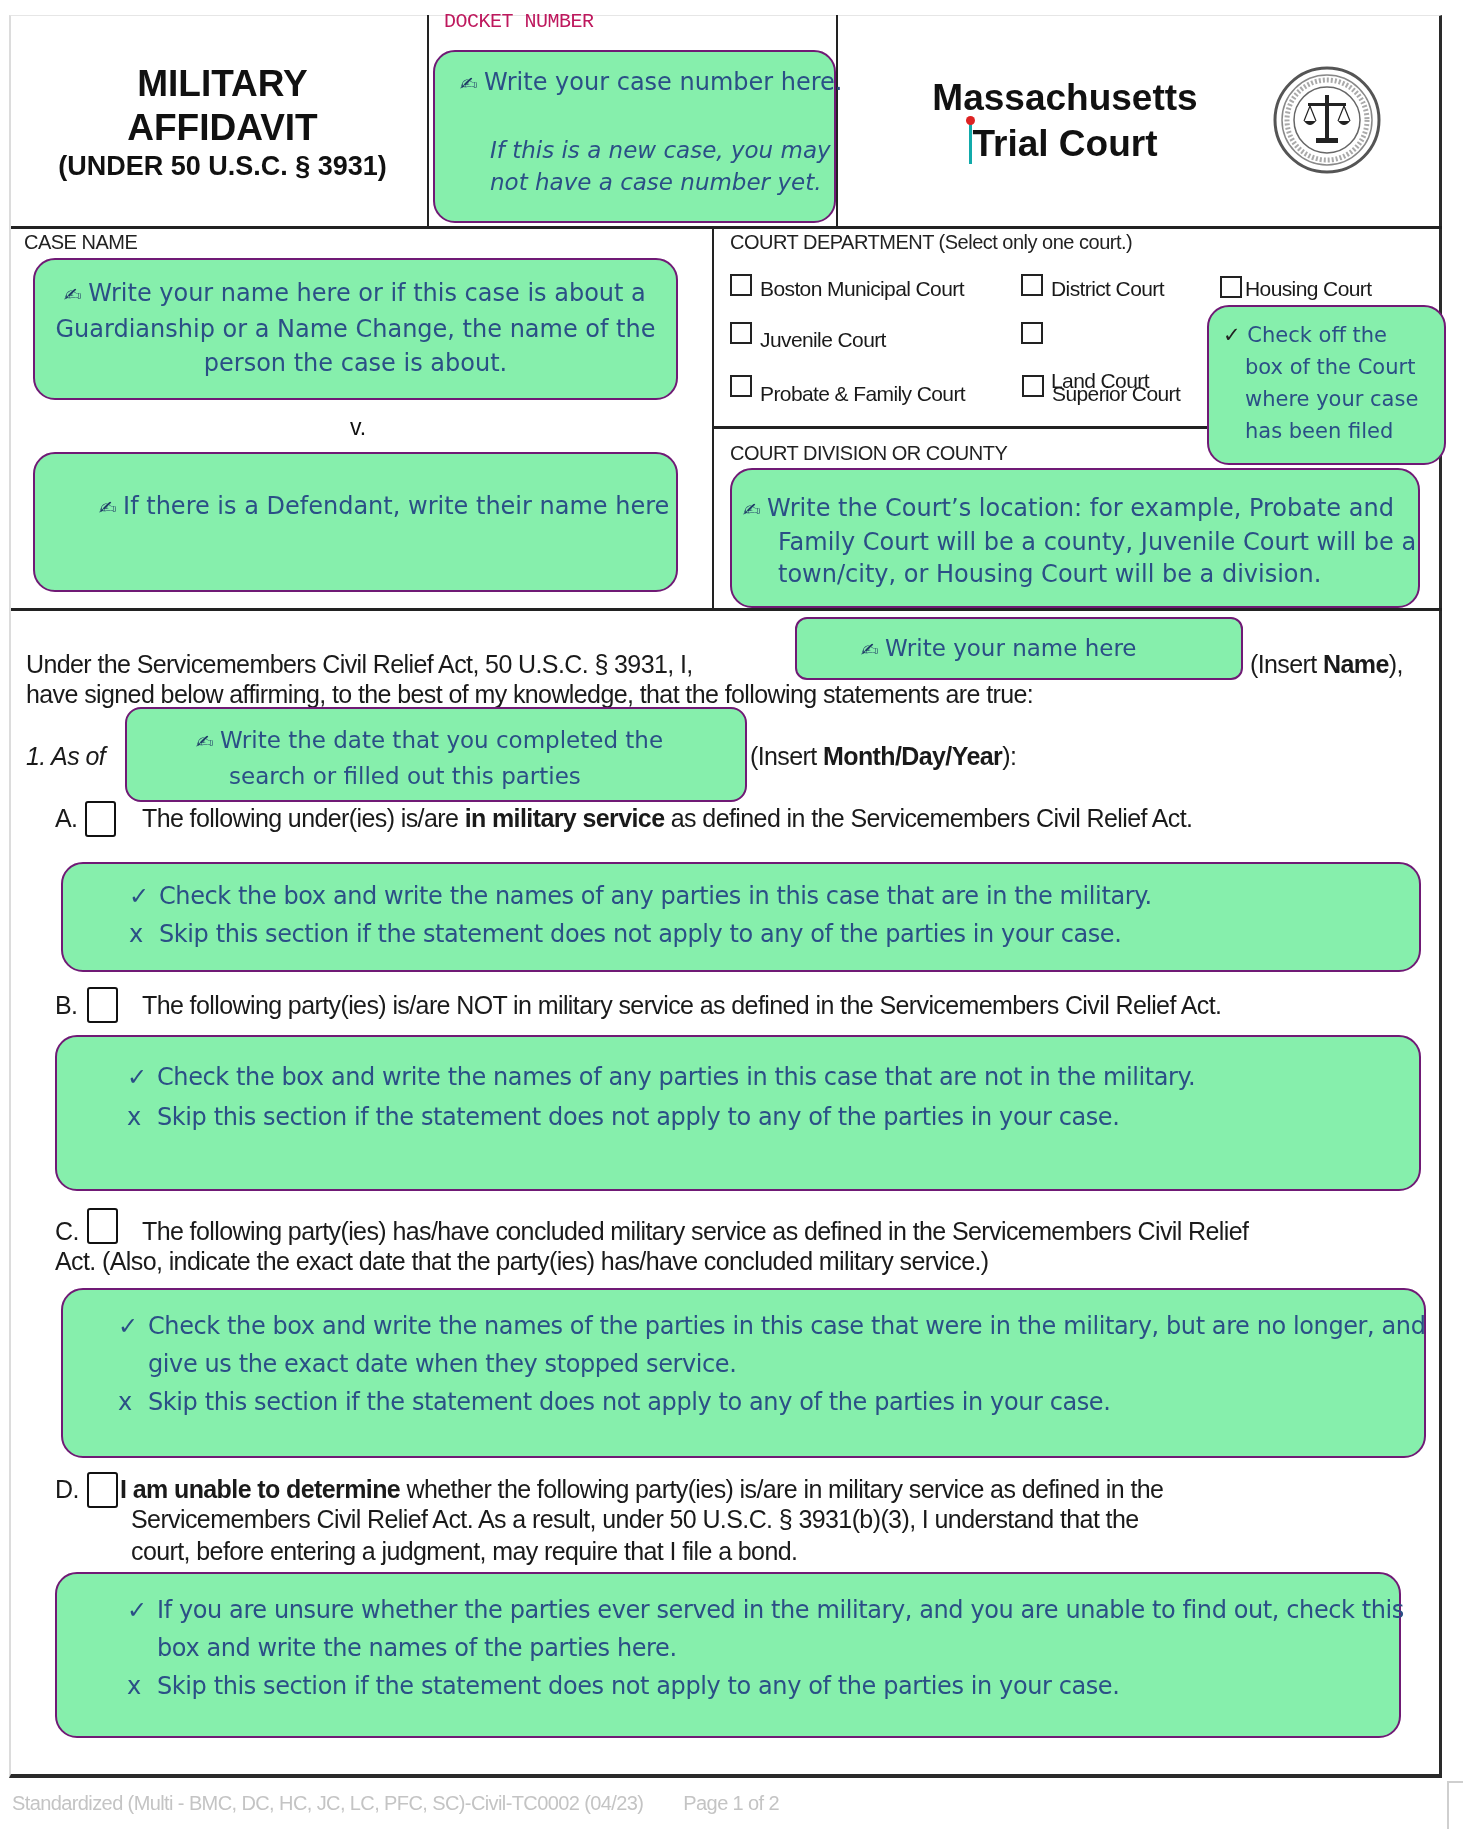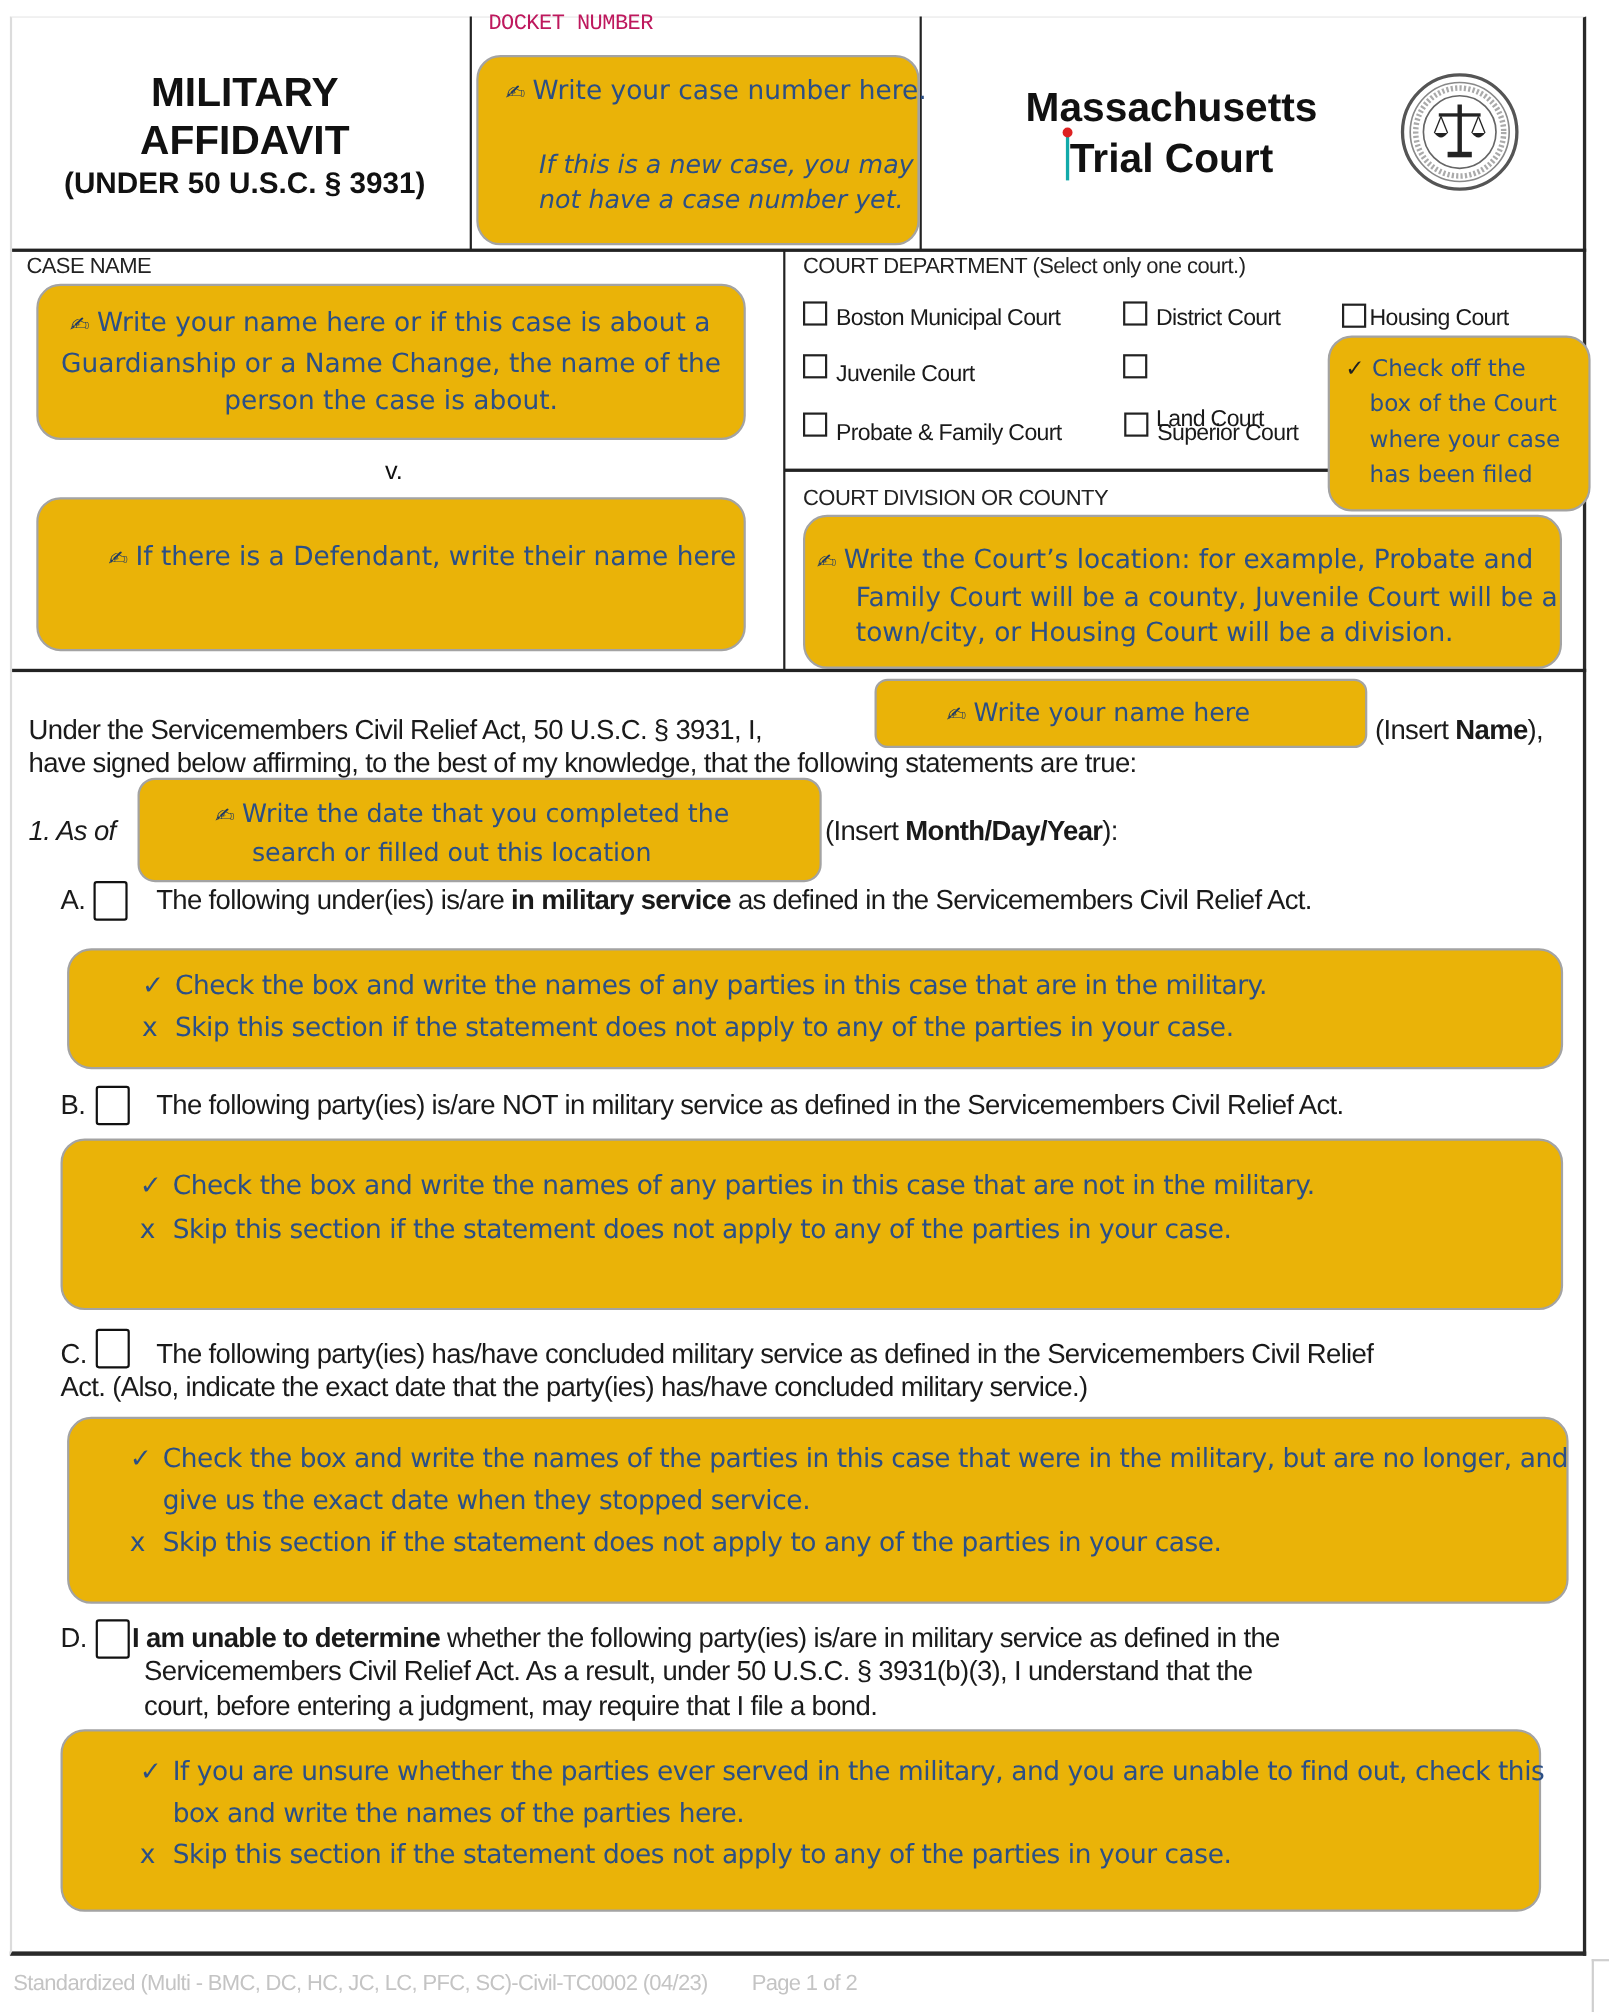--- a/index.html
+++ b/index.html
@@ -7,22 +7,22 @@
          font-family:"Liberation Sans", sans-serif; color:#111; }
   .abs { position:absolute; }
   .page { position:absolute; left:9px; top:15px; width:1433px; height:1763px;
           border-top:1px solid #e6e6e6; border-left:2px solid #dcdcdc;
           border-right:3px solid #2a2a2a; border-bottom:4px solid #2a2a2a;
           box-sizing:border-box; background:#fff; }
   .page2 { position:absolute; left:1447px; top:1781px; width:30px; height:60px;
            border-left:2px solid #cfcfcf; border-top:2px solid #cfcfcf; }
   .hline { position:absolute; background:#222; height:3px; }
   .vline { position:absolute; background:#222; width:2px; }
-  .callout { position:absolute; border:2px solid #a3a3a3; border-radius:22px;
-             box-sizing:border-box; background:#eab308; color:#2b4f86;
+  .callout { position:absolute; border:2px solid #701a75; border-radius:22px;
+             box-sizing:border-box; background:#86efac; color:#2b4f86;
              font-family:"DejaVu Sans", sans-serif; }
   .label-sm { position:absolute; font-size:20px; color:#222; letter-spacing:-0.5px; }
   .pen { display:inline-block; font-size:18px; color:#1f3a66; margin-right:8px; transform:scaleX(1.2); }
   .title { position:absolute; font-weight:bold; text-align:center; color:#111; }
   .cb { position:absolute; width:22px; height:22px; border:2px solid #222; box-sizing:border-box; background:#fff; }
   .cb-label { position:absolute; font-size:21px; color:#1a1a1a; letter-spacing:-0.6px; white-space:nowrap; }
   .body-text { position:absolute; font-size:25px; color:#1a1a1a; letter-spacing:-0.6px; white-space:nowrap; }
   .item-cb { position:absolute; width:31px; height:36px; border:2.5px solid #111; border-radius:3px; box-sizing:border-box; background:#fff; }
   .hint-line { position:absolute; font-size:24px; color:#2b4f86; letter-spacing:-0.4px; white-space:nowrap; }
   .mark { display:inline-block; width:30px; color:#2b4f86; }
@@ -144,21 +144,21 @@
     <span class="pen">✍</span><span>Write your name here</span>
   </div>
 </div>
 <div class="body-text" style="left:1250px; top:650px;"><span>(Insert </span><b>Name</b><span>),</span></div>
 <div class="body-text" style="left:26px; top:680px;">have signed below affirming, to the best of my knowledge, that the following statements are true:</div>
 
 <div class="body-text" style="left:26px; top:742px;font-style:italic;">1. As of</div>
 <div class="callout" style="left:125px; top:707px; width:622px; height:95px; border-radius:16px;">
   <div class="abs" style="left:70px; top:14px; font-size:23px; line-height:34px; white-space:nowrap;">
     <div><span class="pen">✍</span><span>Write the date that you completed the</span></div>
-    <div style="padding-left:32px;">search or filled out this location</div>
+    <div style="padding-left:32px;">search or filled out this parties</div>
   </div>
 </div>
 <div class="body-text" style="left:750px; top:742px;"><span>(Insert </span><b>Month/Day/Year</b><span>):</span></div>
 
 <div class="body-text" style="left:55px; top:804px;">A.</div>
 <div class="item-cb" style="left:85px; top:801px;"></div>
 <div class="body-text" style="left:142px; top:804px;"><span>The following under(ies) is/are </span><b>in military service</b><span> as defined in the Servicemembers Civil Relief Act.</span></div>
 <div class="callout" style="left:61px; top:862px; width:1360px; height:110px;">
   <div class="hint-line" style="left:66px; top:18px;"><span class="mark">✓</span><span>Check the box and write the names of any parties in this case that are in the military.</span></div>
   <div class="hint-line" style="left:66px; top:56px;"><span class="mark">x</span><span>Skip this section if the statement does not apply to any of the parties in your case.</span></div>

